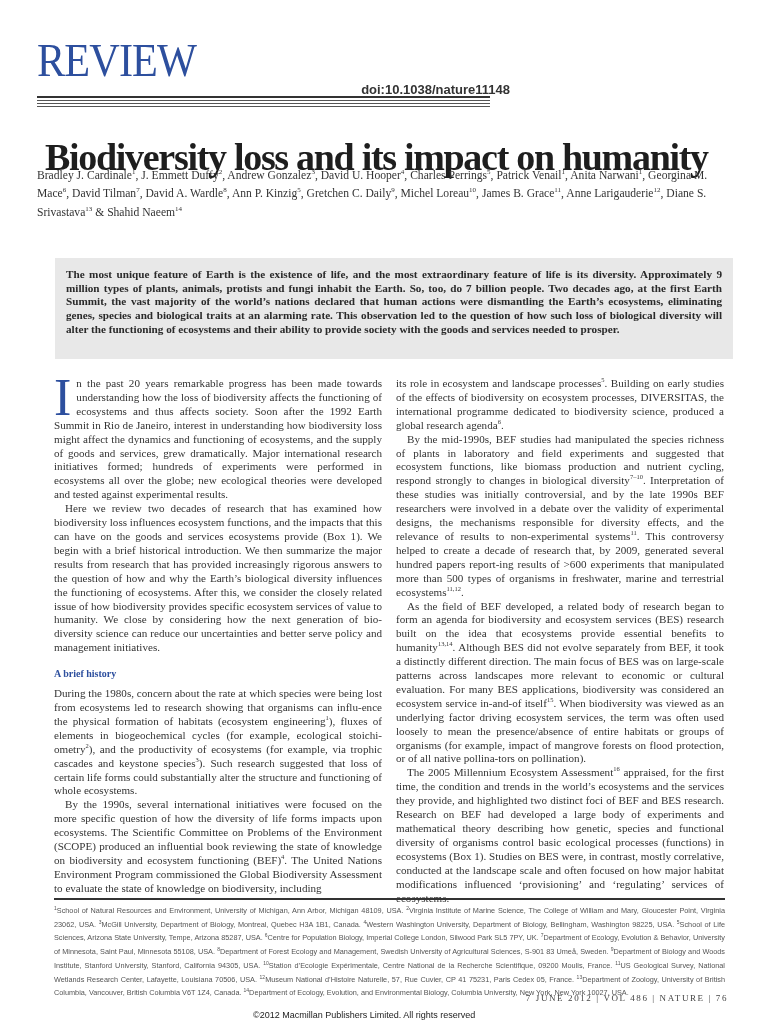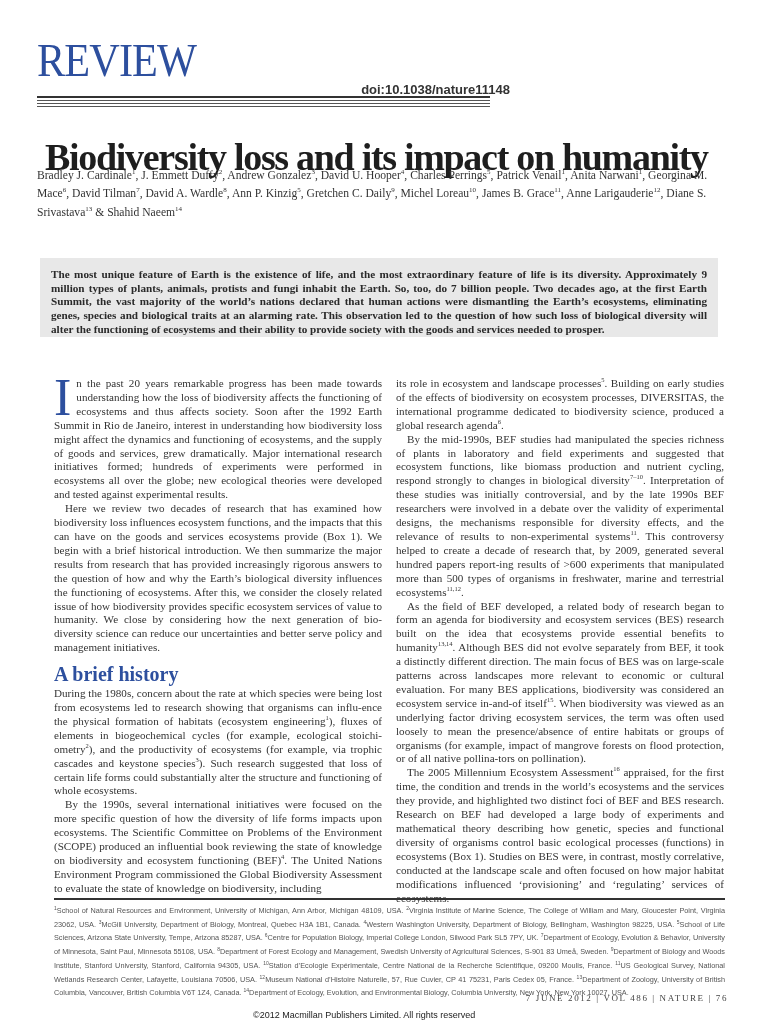--- a/index.html
+++ b/index.html
@@ -6,29 +6,29 @@
   body { width: 768px; height: 1024px; position: relative; overflow: hidden; color: #2a2a2a; }
   .page { position: absolute; left: 0; top: 0; width: 768px; height: 883px; }
   .section-label { position: absolute; left: 37px; top: 38px; font-family: "Liberation Serif", serif; font-size: 46px; color: #2d4f9e; letter-spacing: -1px; transform: scaleX(0.92); transform-origin: left top; line-height: 1; }
   .doi { position: absolute; right: 258px; top: 82px; font-family: "Liberation Sans", sans-serif; font-size: 13px; font-weight: bold; color: #333; }
   .rules { position: absolute; left: 37px; top: 96px; width: 453px; }
   .rules div { height: 1px; background: #555; margin-bottom: 2px; }
   .rules div:first-child { height: 1.5px; background: #333; }
   .title { position: absolute; left: 37px; top: 130px; font-family: "Liberation Serif", serif; font-size: 38px; font-weight: bold; color: #1e1e1e; letter-spacing: -1.3px; white-space: nowrap; line-height: 1; }
   .authors { position: absolute; left: 37px; top: 165px; width: 700px; font-family: "Liberation Serif", serif; font-size: 11.6px; line-height: 15.5px; color: #333; }
   .authors sup { font-size: 7px; }
-  .abstract { position: absolute; left: 40px; top: 258px; width: 656px; padding: 10px 11px 0 11px; background: #e8e8e8; font-family: "Liberation Serif", serif; font-weight: bold; font-size: 11.2px; line-height: 13.7px; color: #2a2a2a; text-align: justify; }
+  .abstract { position: absolute; left: 55px; top: 258px; width: 656px; padding: 10px 11px 22px 11px; background: #e8e8e8; font-family: "Liberation Serif", serif; font-weight: bold; font-size: 11.2px; line-height: 13.7px; color: #2a2a2a; text-align: justify; }
   .col { position: absolute; top: 377px; width: 328px; font-family: "Liberation Serif", serif; font-size: 11.1px; line-height: 13.9px; color: #333; text-align: justify; }
   .col.left { left: 54px; }
   .col.right { left: 396px; }
   .col p { margin: 0; text-indent: 11px; }
   .col p.noindent { text-indent: 0; }
   .col sup { font-size: 6.5px; line-height: 0; }
   .dropcap { float: left; font-family: "Liberation Serif", serif; color: #2d4f9e; font-size: 52px; line-height: 40px; margin: 1px 5px 0 0; }
-  .col h2 { margin: 11px 0 5px 0; font-family: "Liberation Serif", serif; font-weight: bold; font-size: 20px; color: #2d4f9e; line-height: 16px; }
+  .col h2 { margin: 11px 0 5px 0; font-family: "Liberation Serif", serif; font-weight: bold; font-size: 10px; color: #2d4f9e; line-height: 16px; }
   .foot-rule { position: absolute; left: 54px; top: 898px; width: 671px; height: 1.5px; background: #333; }
   .footnotes { position: absolute; left: 54px; top: 903px; width: 671px; font-family: "Liberation Sans", sans-serif; font-size: 7.3px; line-height: 11.3px; color: #555; text-align: justify; }
   .footnotes sup { font-size: 5px; }
   .folio { position: absolute; right: 40px; top: 993px; font-family: "Liberation Serif", serif; font-size: 9px; letter-spacing: 1.6px; color: #444; }
   .copyright { position: absolute; left: 253px; top: 1010px; font-family: "Liberation Sans", sans-serif; font-size: 9px; color: #222; }
 </style>
 </head>
 <body>
 
 <div class="page">

